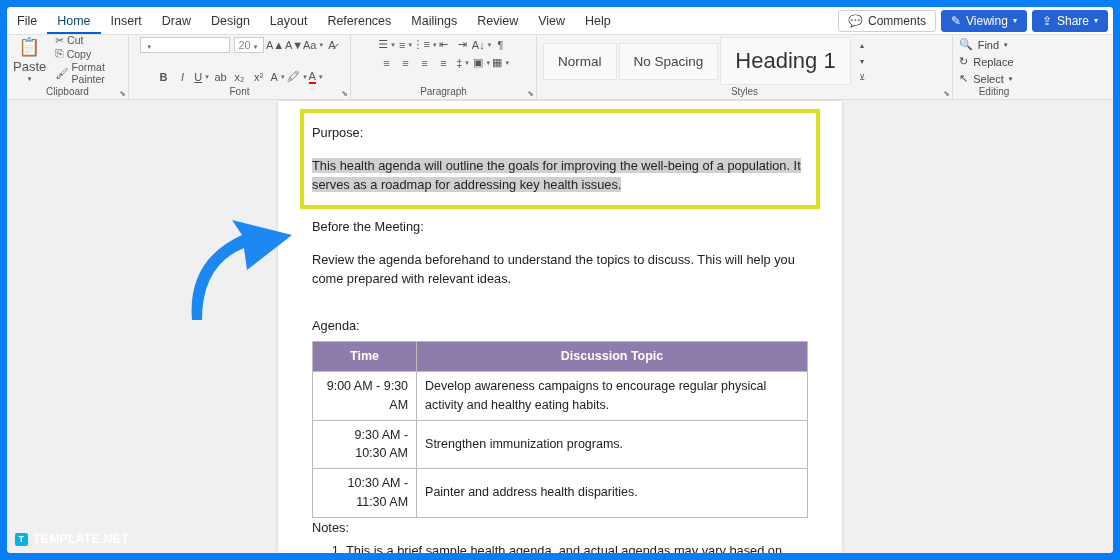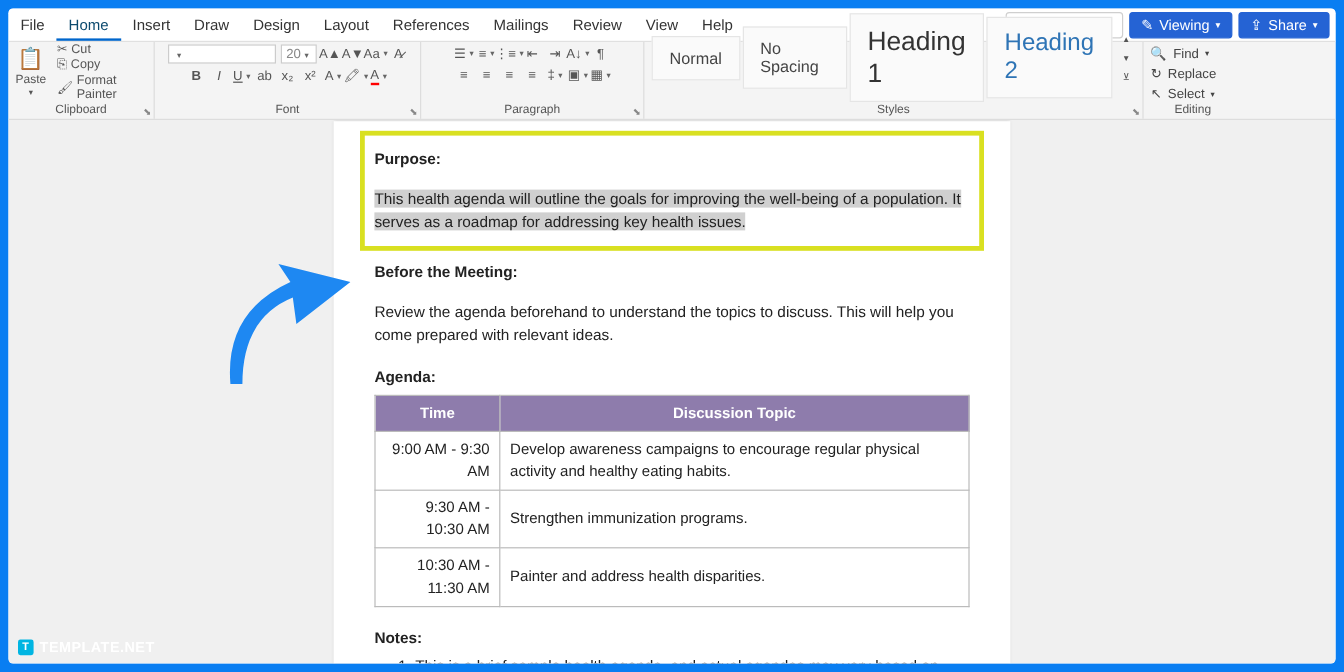--- a/index.html
+++ b/index.html
@@ -20,21 +20,21 @@
 .mini{display:flex;align-items:center;gap:3px;font-size:10.5px;color:#555;padding:0 2px}
 .sel{border:1px solid #ccc;background:#fff;padding:1px 14px 1px 4px;font-size:11px;position:relative;color:#888}
 .row{display:flex;gap:4px}
 .stylebox{background:#fafafa;border:1px solid #e5e5e5;padding:10px 14px;font-size:13.5px;color:#444}
 .stylebox.big{font-size:22px;color:#333}
 .stylebox.h{color:#2e74b5;font-size:20px}
 .editing{display:flex;flex-direction:column;gap:4px;font-size:11px;color:#444;padding-top:2px}
 .editing .ei{display:flex;align-items:center;gap:5px}
 .docarea{height:calc(100% - 93px);background:#f0f0f0;display:flex;justify-content:center;overflow:hidden;position:relative}
 .page{width:564px;background:#fff;margin-top:1px;padding:18px 34px;font-size:12.8px;color:#222;line-height:1.5;box-shadow:0 0 3px rgba(0,0,0,0.15)}
-.page b{font-weight:700}
+.page b{font-weight:400}
 .hl{background:#d0d0d0}
 .cobox{border:4px solid #d9e021;padding:10px 8px;margin:-10px -12px 8px -12px}
 table.ag{width:100%;border-collapse:collapse;margin-top:6px}
 table.ag th{background:#8e7cac;color:#fff;font-weight:700;font-size:12.5px;padding:5px;border:1px solid #bbb}
 table.ag td{border:1px solid #bbb;padding:5px 8px;font-size:12.5px}
 table.ag td:first-child{text-align:right}
 ol{padding-left:34px;margin-top:4px}
 .arrow{position:absolute;left:165px;top:110px;z-index:5}
 .footer{position:absolute;left:15px;bottom:14px;display:flex;align-items:center;gap:5px;color:#fff;font-size:12px;font-weight:600;letter-spacing:.4px}
 .footer .sq{width:13px;height:13px;background:#00B5E2;border-radius:2px;display:flex;align-items:center;justify-content:center;color:#fff;font-size:9px;font-weight:700}
@@ -74,21 +74,21 @@
         <span>Share</span>
         <span style="font-size:8px">▾</span>
       </div>
 </div>
 
 <div class="ribbon">
   <div class="group" style="width:122px">
     <div class="gbody">
       <div class="gcol" style="align-items:center">
         <span style="font-size:18px">📋</span>
-        <span style="font-size:10px">Paste</span>
+        <span style="font-size:13px">Paste</span>
         <span style="font-size:7px">▾</span>
       </div>
       <div class="gcol" style="margin-left:4px">
         <div class="mini">
               <span>✂</span>
               <span>Cut</span>
             </div>
         <div class="mini">
               <span>⎘</span>
               <span>Copy</span>
@@ -97,21 +97,21 @@
               <span>🖌</span>
               <span>Format Painter</span>
             </div>
       </div>
     </div>
     <div class="glabel">Clipboard</div>
     <span class="dlaunch">⬊</span>
   </div>
 
   <div class="group" style="width:222px">
-    <div class="gbody gcol" style="gap:3px;width:100%">
+    <div class="gbody gcol" style="gap:16px;width:100%">
       <div class="row">
         <div class="sel dd" style="width:90px"></div>
         <div class="sel dd" style="width:30px">20</div>
         <span class="icn">A▲</span>
         <span class="icn">A▼</span>
         <span class="icn dd">Aa</span>
         <span class="icn">A̷</span>
       </div>
       <div class="row">
         <span class="icn">
@@ -160,21 +160,20 @@
     </div>
     <div class="glabel">Paragraph</div>
     <span class="dlaunch">⬊</span>
   </div>
 
   <div class="group" style="width:416px">
     <div class="gbody" style="gap:2px">
       <div class="stylebox">Normal</div>
       <div class="stylebox">No Spacing</div>
       <div class="stylebox big">Heading 1</div>
-      <div class="stylebox h">Heading 2</div>
       <div class="gcol" style="margin-left:2px">
         <span class="icn" style="font-size:8px">▴</span>
         <span class="icn" style="font-size:8px">▾</span>
         <span class="icn" style="font-size:8px">⊻</span>
       </div>
     </div>
     <div class="glabel">Styles</div>
     <span class="dlaunch">⬊</span>
   </div>
 
@@ -206,42 +205,42 @@
   <svg class="arrow" width="130" height="120" viewBox="0 0 130 120">
         <path d="M20 110 Q 15 50 70 25 L60 10 L120 25 L75 60 L72 38 Q 30 55 30 110 Z" fill="#1E88F2"></path>
       </svg>
   <div class="page">
     <div class="cobox">
       <p><b>Purpose:</b></p>
       <p style="margin-top:14px"><span class="hl">This health agenda will outline the goals for improving the well-being of a population. It serves as a roadmap for addressing key health issues.</span></p>
     </div>
     <p style="margin-top:6px"><b>Before the Meeting:</b></p>
     <p style="margin-top:14px">Review the agenda beforehand to understand the topics to discuss. This will help you come prepared with relevant ideas.</p>
-    <p style="margin-top:16px"><b>Agenda:</b></p>
+    <p style="margin-top:28px"><b>Agenda:</b></p>
     <table class="ag">
       <tbody>
             <tr>
               <th>Time</th>
               <th>Discussion Topic</th>
             </tr>
       <tr>
               <td>9:00 AM - 9:30 AM</td>
               <td>Develop awareness campaigns to encourage regular physical activity and healthy eating habits.</td>
             </tr>
       <tr>
               <td>9:30 AM - 10:30 AM</td>
               <td>Strengthen immunization programs.</td>
             </tr>
       <tr>
               <td>10:30 AM - 11:30 AM</td>
               <td>Painter and address health disparities.</td>
             </tr>
     </tbody>
         </table>
-    <p style="margin-top:16px"><b>Notes:</b></p>
+    <p style="margin-top:0"><b>Notes:</b></p>
     <ol>
           <li>This is a brief sample health agenda, and actual agendas may vary based on specific goals, resources, and local health priorities.</li>
         </ol>
   </div>
 </div>
 
 </div>
 
 <div class="footer">
   <div class="sq">T</div>

